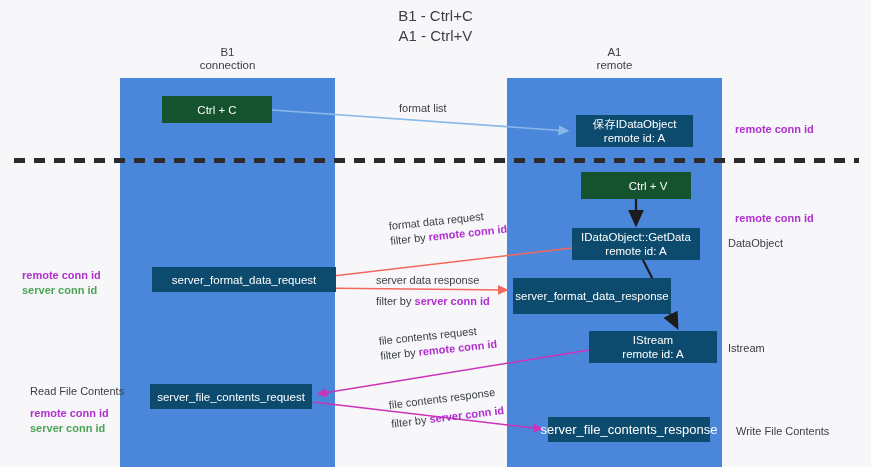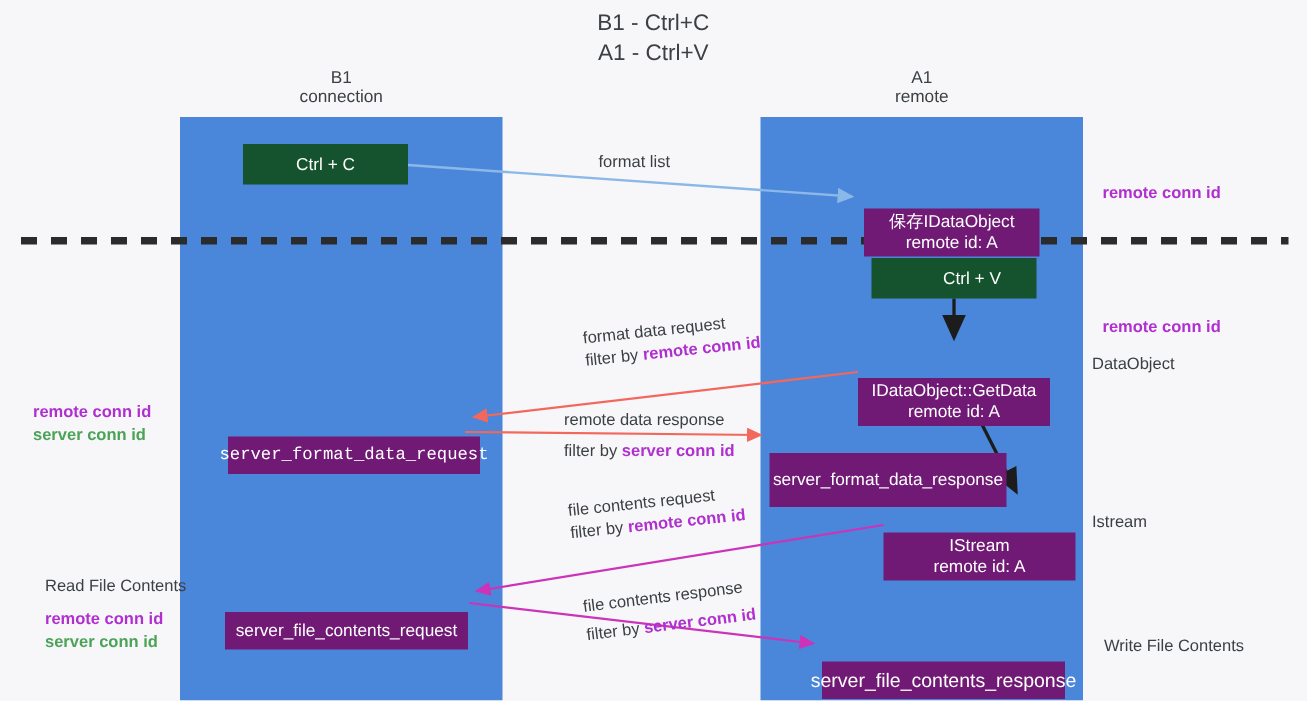--- a/index.html
+++ b/index.html
@@ -27,30 +27,30 @@
   #head-b1{left:120px;top:46px;}
   #head-a1{left:507px;top:46px;}
 
   
   .node{
     position:absolute;display:flex;align-items:center;justify-content:center;
     text-align:center;color:#ffffff;line-height:14px;
     box-sizing:border-box;white-space:pre-line;
   }
   .green{background:#14532d;}
-  .orange{background:#701a75;margin-top:24px;}
+  .orange{background:#0c4a6e;}
 
   #n-ctrlc{left:162px;top:96px;width:110px;height:27px;font-size:11.5px;}
   #n-ctrlv{left:581px;top:172px;width:110px;height:27px;font-size:11.5px;padding-left:24px;}
 
   #n-save-ido{left:576px;top:115px;width:117px;height:32px;font-size:11.5px;}
   #n-getdata{left:572px;top:228px;width:128px;height:32px;font-size:11.5px;}
   #n-istream{left:589px;top:331px;width:128px;height:32px;font-size:11.5px;}
 
-  #n-sfdreq{left:152px;top:267px;width:168px;height:25px;font-size:11.5px;font-family:Liberation Mono, monospace;}
+  #n-sfdreq{left:152px;top:267px;width:184px;height:25px;font-size:11.5px;}
   #n-sfdres{left:513px;top:278px;width:158px;height:36px;font-size:11.5px;}
   #n-sfcreq{left:150px;top:384px;width:162px;height:25px;font-size:11.5px;}
   #n-sfcres{left:548px;top:417px;width:162px;height:25px;font-size:13px;}
 
   
   #divider{
     position:absolute;left:14px;top:158px;width:845px;height:5px;
     background-image:repeating-linear-gradient(to right,#2b2b2b 0 11px,rgba(0,0,0,0) 11px 20px);
   }
 
@@ -159,21 +159,21 @@
   <div class="node orange" id="n-sfcres">server_file_contents_response</div>
 
   <div class="lbl" id="t-format-list">format list</div>
 
   <div class="slant" id="t-fdreq">
     <div>format data request</div>
     <div><span>filter by </span><span class="purple">remote conn id</span></div>
   </div>
 
   <div class="slant" id="t-fdres">
-    <div>remote data response</div>
+    <div>server data response</div>
     <div style="margin-top:6px"><span>filter by </span><span class="purple">server conn id</span></div>
   </div>
 
   <div class="slant" id="t-fcreq">
     <div>file contents request</div>
     <div><span>filter by </span><span class="purple">remote conn id</span></div>
   </div>
 
   <div class="slant" id="t-fcres">
     <div>file contents response</div>

